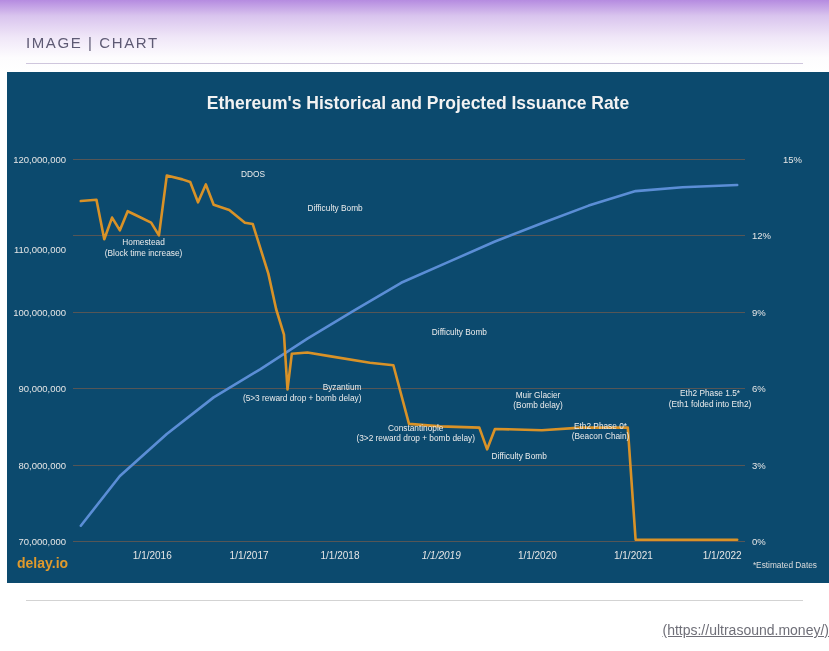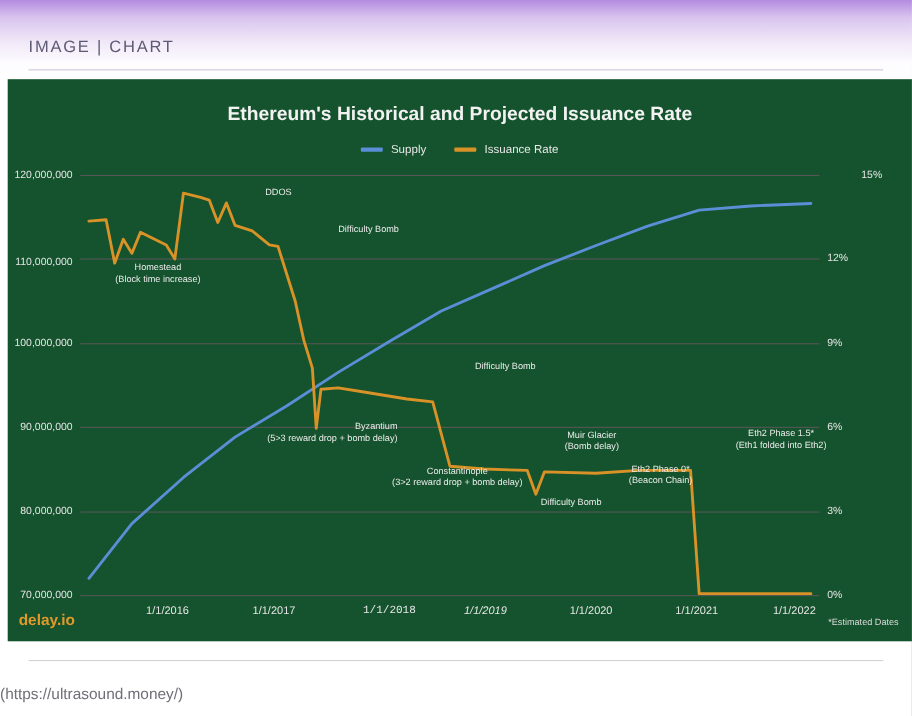--- a/index.html
+++ b/index.html
@@ -28,21 +28,21 @@
     position:absolute;right:22px;top:12px;
     text-align:right;line-height:0.92;
     color:#2a2550;font-weight:bold;
   }
   #logo .logo-main{font-size:22px;letter-spacing:-0.5px;display:block;}
   #logo .logo-sub{font-size:19px;letter-spacing:-0.5px;display:block;}
 
   
   #chart-panel{
     position:absolute;left:7px;top:72px;width:822px;height:511px;
-    background:#14532d;
+    background:#0c4a6e;
     overflow:hidden;
   }
   #chart-title{
     position:absolute;left:0;top:21px;width:822px;text-align:center;
     color:#f2f2f2;font-size:17.5px;font-weight:bold;
   }
   #legend{
     position:absolute;left:0;top:58px;width:822px;
     display:flex;justify-content:center;align-items:center;gap:26px;
   }
@@ -78,77 +78,67 @@
   #estimated{
     position:absolute;right:12px;bottom:13px;
     color:#dcdcdc;font-size:8.3px;
   }
   
   #footer-rule{
     position:absolute;left:26px;top:600px;width:777px;height:1px;
     background:#d3d3d3;
   }
   #footer-caption{
-    position:absolute;left:0;top:622px;width:829px;text-align:left;
-    color:#6f6f78;font-size:14px;
+    position:absolute;left:0;top:622px;width:829px;text-align:right;
+    color:#6f6f78;font-size:14px;text-decoration:underline;
   }
 </style>
 </head>
 <body>
 
 <div id="header">
   <div id="header-label">IMAGE | CHART</div>
   <div id="header-rule"></div>
 </div>
 
 <div id="chart-panel">
 
   <div id="chart-title">Ethereum's Historical and Projected Issuance Rate</div>
 
-  <div id="legend">
-    <div class="legend-item">
-      <span class="legend-swatch" style="background:#5b8ed6"></span>
-      <span class="legend-label">Supply</span>
-    </div>
-    <div class="legend-item">
-      <span class="legend-swatch" style="background:#d99227"></span>
-      <span class="legend-label">Issuance Rate</span>
-    </div>
-  </div>
 
   <div id="plot">
 
     <div id="gridlines">
         <div class="gridline" style="top: 382px;"></div>
         <div class="gridline" style="top: 305.6px;"></div>
         <div class="gridline" style="top: 229.2px;"></div>
         <div class="gridline" style="top: 152.8px;"></div>
         <div class="gridline" style="top: 76.4px;"></div>
         <div class="gridline" style="top: 0px;"></div>
       </div>
     <div id="yticks-left">
         <div class="axis-label y-left" style="top: 382px;">70,000,000</div>
         <div class="axis-label y-left" style="top: 305.6px;">80,000,000</div>
         <div class="axis-label y-left" style="top: 229.2px;">90,000,000</div>
         <div class="axis-label y-left" style="top: 152.8px;">100,000,000</div>
-        <div class="axis-label y-left" style="top: 79px;">110,000,000</div>
+        <div class="axis-label y-left" style="top: 90px;">110,000,000</div>
         <div class="axis-label y-left" style="top: 0px;">120,000,000</div>
       </div>
     <div id="yticks-right">
         <div class="axis-label y-right" style="top: 382px;">0%</div>
         <div class="axis-label y-right" style="top: 305.6px;">3%</div>
         <div class="axis-label y-right" style="top: 229.2px;">6%</div>
         <div class="axis-label y-right" style="top: 152.8px;">9%</div>
         <div class="axis-label y-right" style="top: 76.4px;">12%</div>
         <div class="axis-label y-right" style="top: 0px; margin-left: 38px;">15%</div>
       </div>
     <div id="xticks">
         <div class="x-label" style="left: 79.296px;">1/1/2016</div>
         <div class="x-label" style="left: 176.064px;">1/1/2017</div>
-        <div class="x-label" style="left: 281px; font-family: Liberation Mono, monospace;">1/1/2018</div>
+        <div class="x-label" style="left: 267px;">1/1/2018</div>
         <div class="x-label" style="left: 368.256px; font-style: italic;">1/1/2019</div>
         <div class="x-label" style="left: 464.352px;">1/1/2020</div>
         <div class="x-label" style="left: 560.448px;">1/1/2021</div>
         <div class="x-label" style="left: 649.152px;">1/1/2022</div>
       </div>
 
     <svg id="series-svg" width="672" height="382" viewBox="0 0 672 382">
       <path id="path-supply" fill="none" stroke="#5b8ed6" stroke-width="2.6" stroke-linejoin="round" stroke-linecap="round" d="M7.81 366.72 L46.88 317.06 L93.77 275.04 L140.65 238.37 L187.53 210.10 L234.42 179.54 L281.30 151.27 L328.19 123.77 L375.07 103.14 L421.95 82.51 L468.84 64.18 L515.72 46.60 L562.60 32.09 L609.49 28.27 L664.19 25.98"></path>
       <path id="path-issuance" fill="none" stroke="#d99227" stroke-width="2.6" stroke-linejoin="round" stroke-linecap="round" d="M7.81 42.02 L23.44 40.75 L31.26 80.22 L39.07 58.57 L46.88 71.31 L54.70 52.21 L62.51 56.03 L78.14 63.67 L85.95 76.40 L93.77 16.55 L109.40 20.37 L117.21 22.92 L125.02 43.29 L132.84 25.47 L140.65 45.84 L156.28 50.93 L171.91 63.67 L179.72 64.94 L195.35 114.60 L203.16 150.25 L210.98 175.72 L214.49 230.47 L218.79 194.82 L234.42 193.55 L257.86 197.37 L296.93 203.73 L320.37 206.28 L336.00 264.85 L367.26 267.40 L406.33 268.67 L414.14 290.32 L421.95 269.95 L468.84 271.22 L507.91 268.67 L554.79 268.67 L562.60 380.73 L664.19 380.73"></path>
     </svg>

